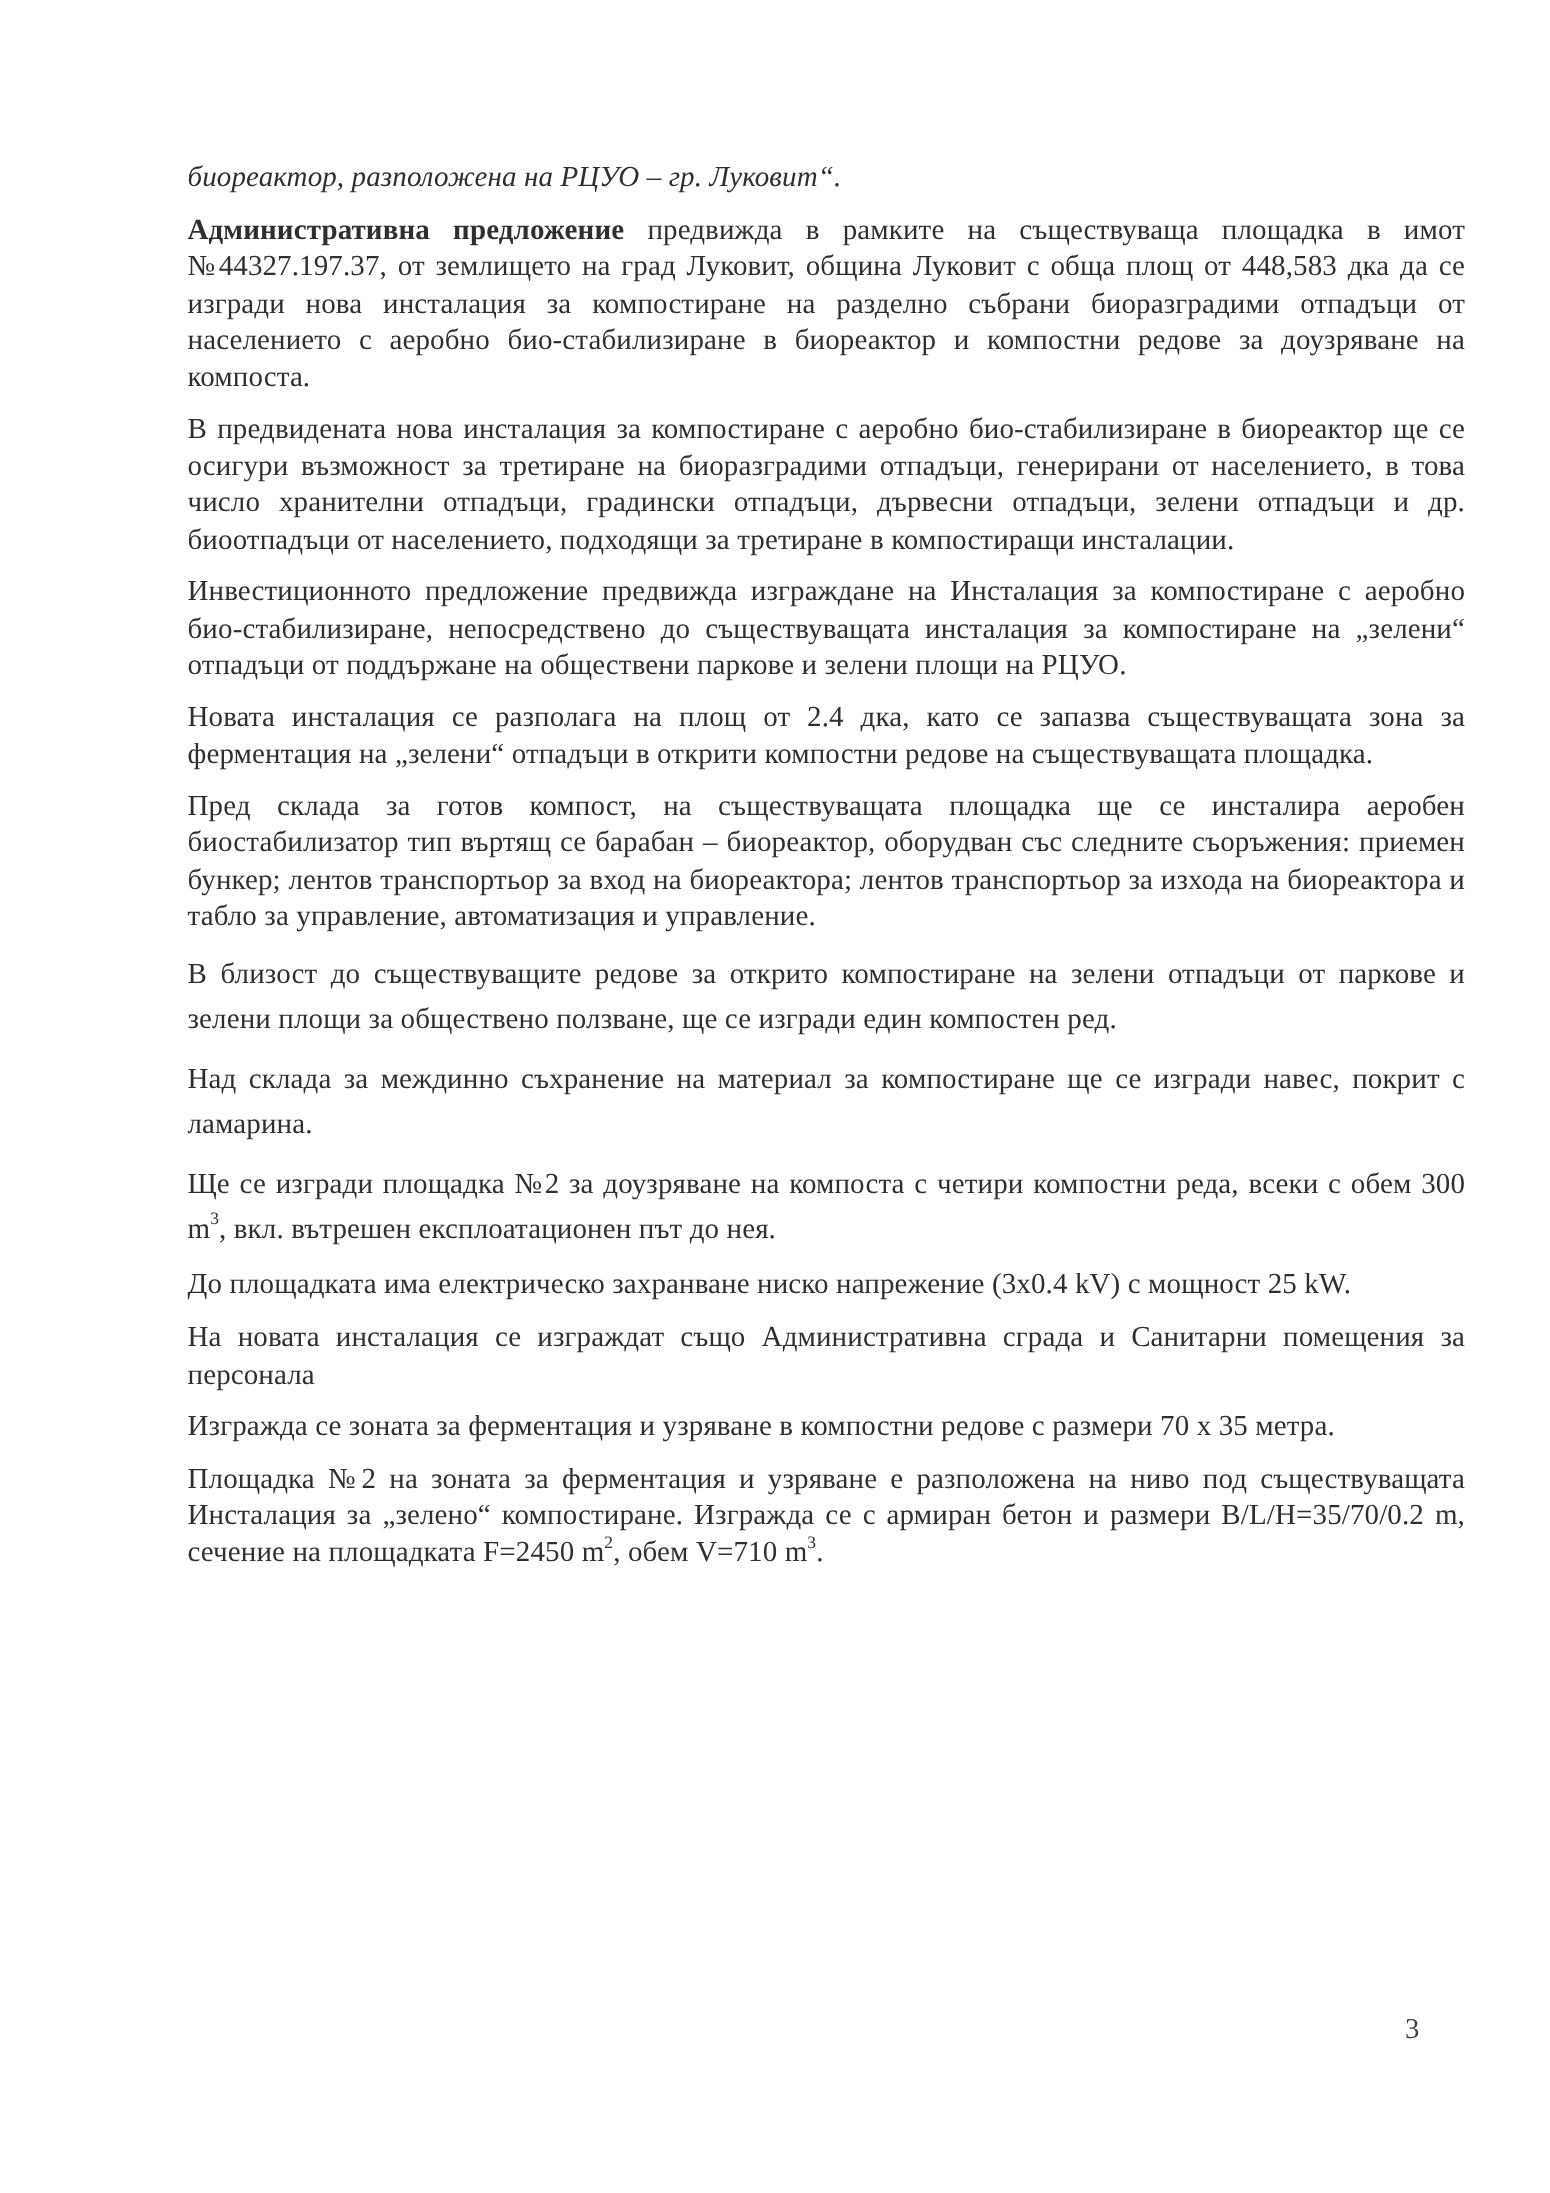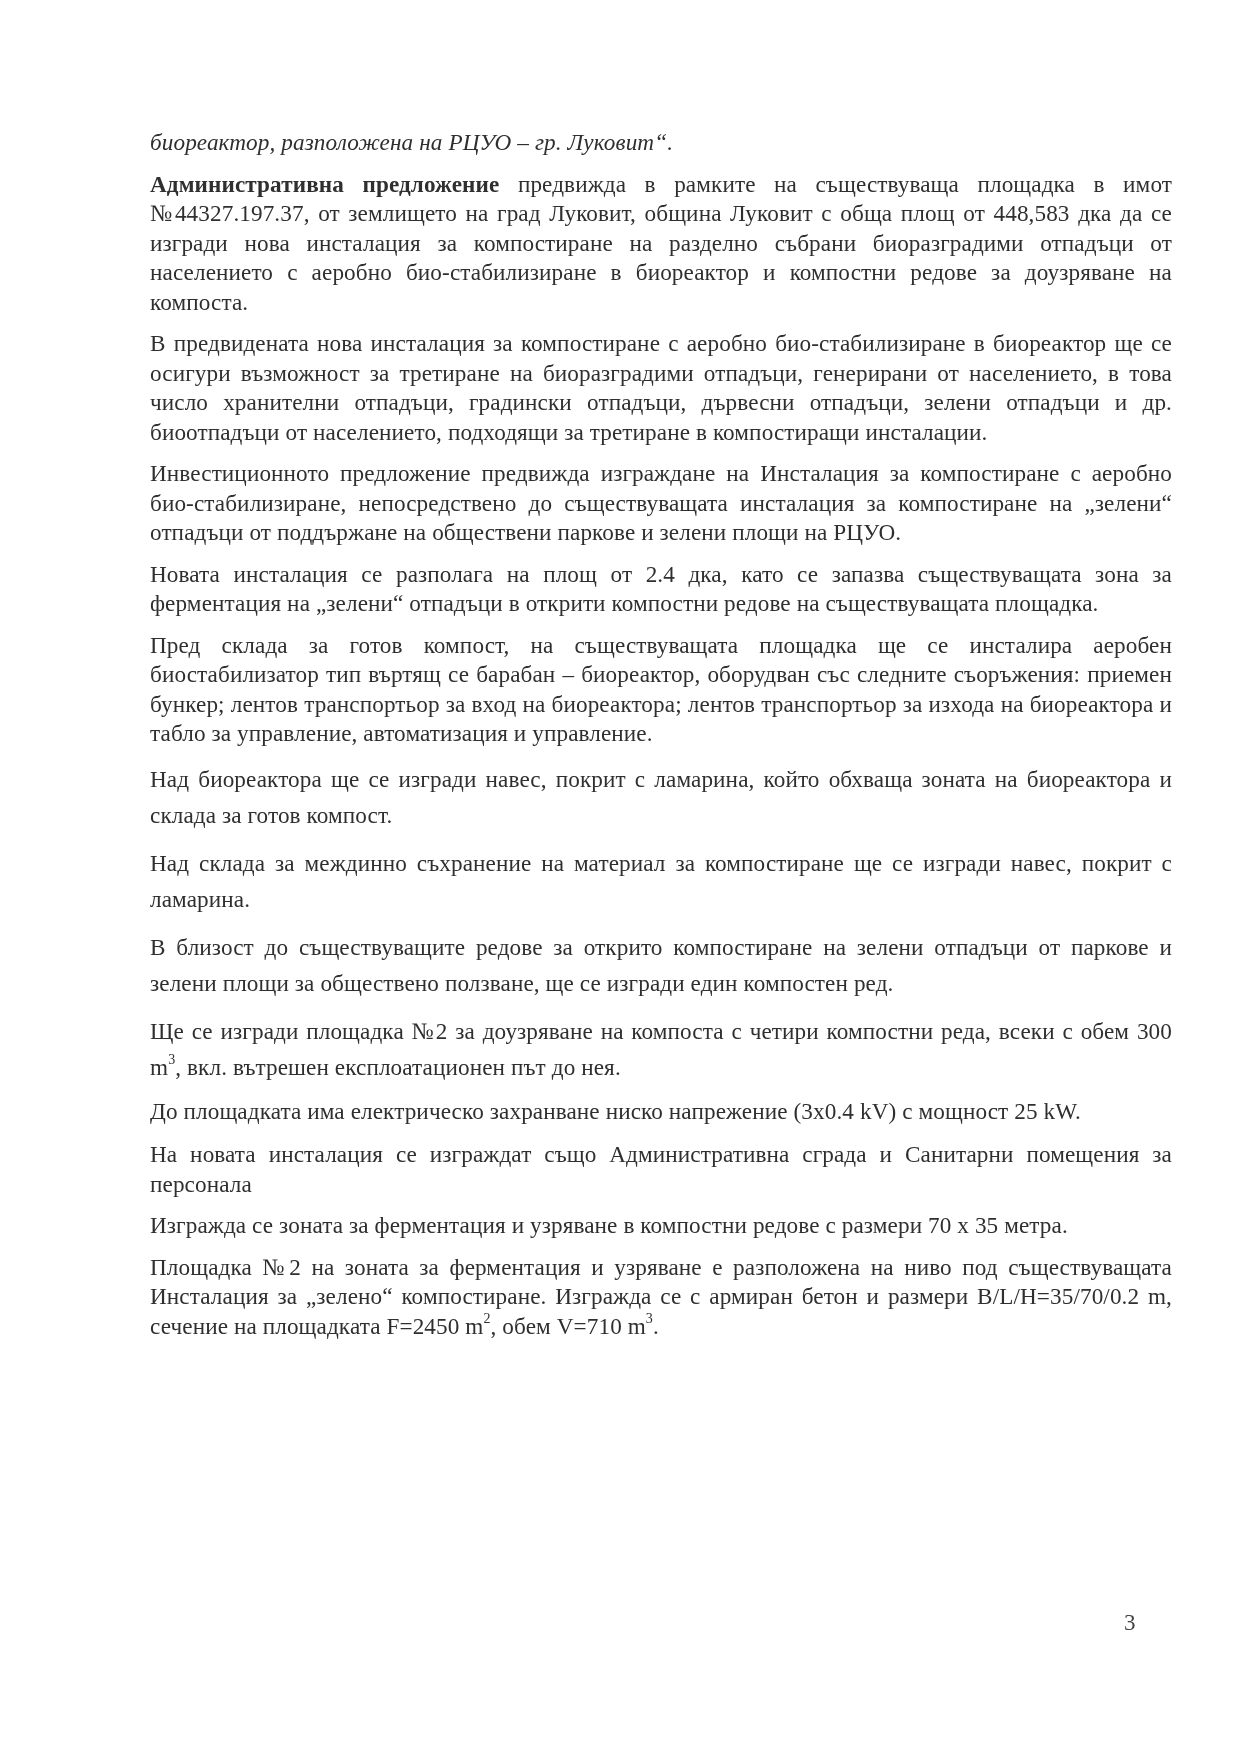--- a/index.html
+++ b/index.html
@@ -45,25 +45,24 @@
   <p class="gap"><b>Административна предложение</b><span> предвижда в рамките на съществуваща площадка в имот №44327.197.37, от землището на град Луковит, община Луковит с обща площ от 448,583 дка да се изгради нова инсталация за компостиране на разделно събрани биоразградими отпадъци от населението с аеробно био-стабилизиране в биореактор и компостни редове за доузряване на компоста.</span></p>
 
   <p class="gap">В предвидената нова инсталация за компостиране с аеробно био-стабилизиране в биореактор ще се осигури възможност за третиране на биоразградими отпадъци, генерирани от населението, в това число хранителни отпадъци, градински отпадъци, дървесни отпадъци, зелени отпадъци и др.  биоотпадъци от населението, подходящи за третиране в компостиращи инсталации.</p>
 
   <p class="gap">Инвестиционното предложение предвижда изграждане на Инсталация за компостиране с аеробно био-стабилизиране, непосредствено до съществуващата инсталация за компостиране на „зелени“ отпадъци от поддържане на обществени паркове и зелени площи на РЦУО.</p>
 
   <p class="gap">Новата инсталация се разполага на площ от 2.4 дка, като се запазва съществуващата зона за ферментация на „зелени“ отпадъци в открити компостни редове на съществуващата площадка.</p>
 
   <p class="gap">Пред склада за готов компост, на съществуващата площадка ще се инсталира аеробен биостабилизатор тип въртящ се барабан – биореактор, оборудван със следните съоръжения: приемен бункер; лентов транспортьор за вход на биореактора; лентов транспортьор за изхода на биореактора и табло за управление, автоматизация и управление.</p>
 
-  <p class="gap loose">Над биореактора ще се изгради навес, покрит с ламарина, който обхваща зоната на биореактора и склада за готов компост.</p>
+
+  <p class="gap loose">В близост до съществуващите редове за открито компостиране на зелени отпадъци от паркове и зелени площи за обществено ползване, ще се изгради един компостен ред.</p>
 
   <p class="gap loose">Над склада за междинно съхранение на материал за компостиране ще се изгради навес, покрит с ламарина.</p>
-
-  <p class="gap loose">В близост до съществуващите редове за открито компостиране на зелени отпадъци от паркове и зелени площи за обществено ползване, ще се изгради един компостен ред.</p>
 
   <p class="gap loose"><span>Ще се изгради площадка №2 за доузряване на компоста с четири компостни реда, всеки с обем 300 m</span><sup>3</sup><span>, вкл. вътрешен експлоатационен път до нея.</span></p>
 
   <p class="gap-big">До площадката има електрическо захранване ниско напрежение (3x0.4 kV) с мощност 25 kW.</p>
 
   <p class="gap">На новата инсталация се изграждат също Административна сграда и Санитарни помещения за персонала</p>
 
 
 
   <p class="gap">Изгражда се зоната за ферментация и узряване в компостни редове с размери 70 х 35 метра.</p>

